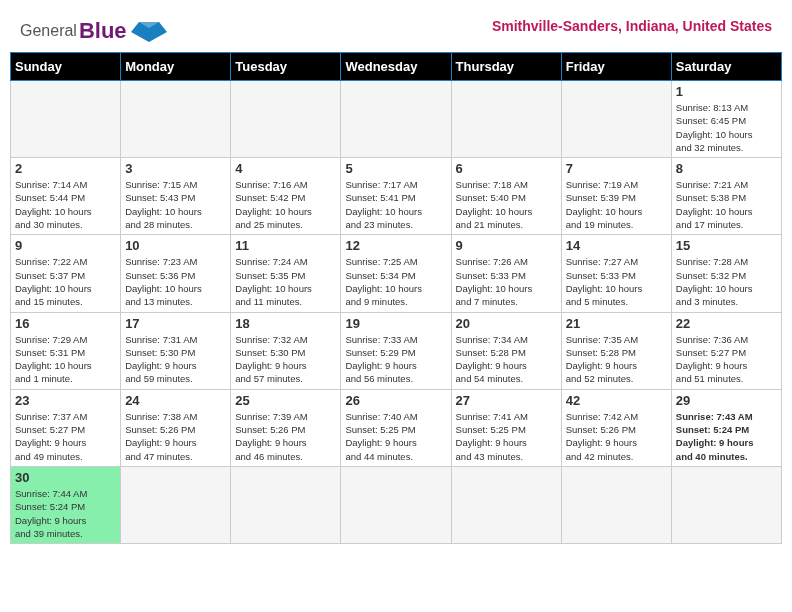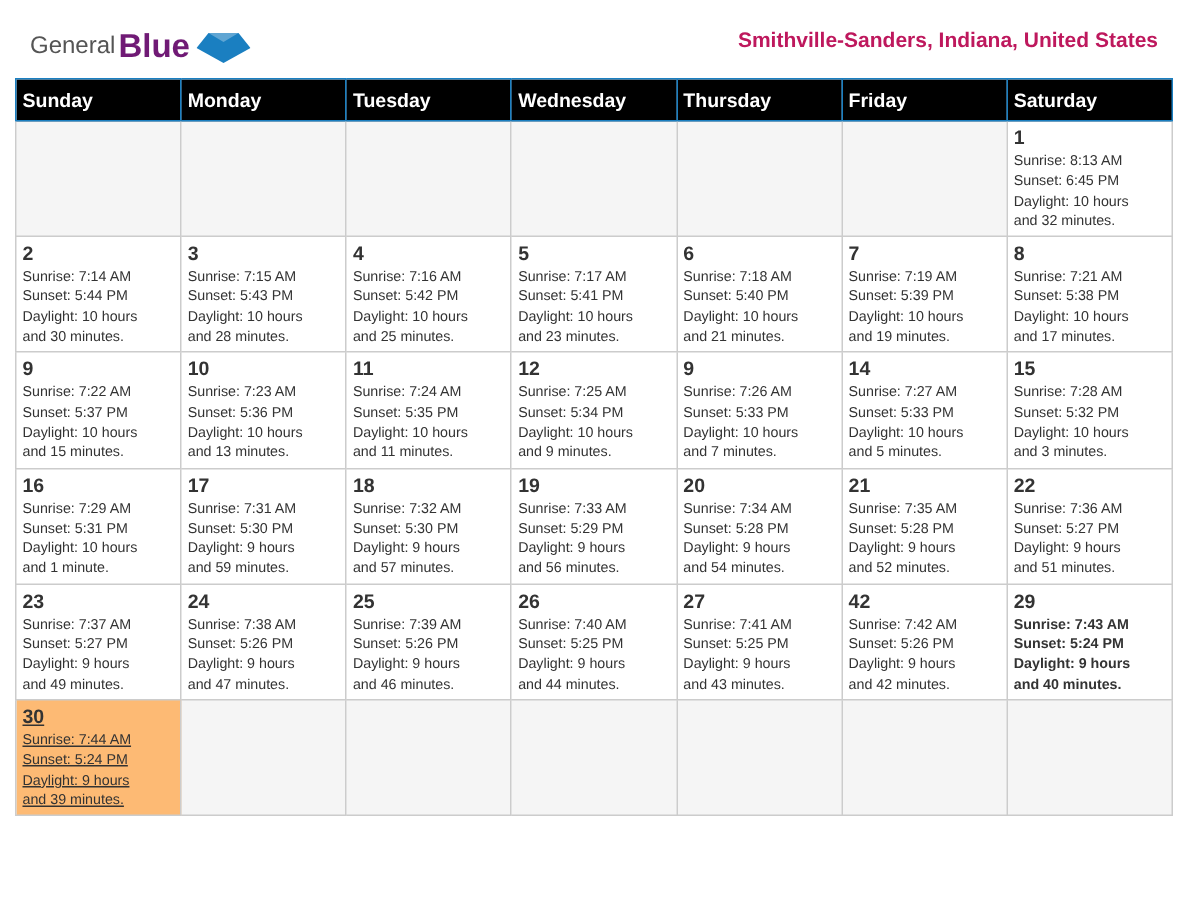--- a/index.html
+++ b/index.html
@@ -71,22 +71,21 @@
     }
     .day-info {
       font-size: 9.5px;
       color: #333;
       line-height: 1.4;
     }
     .last-row td {
       background: #f5f5f5;
     }
     .last-row td.has-data {
-      background: #fdba74;
-      text-decoration: underline;
+      background: #86efac;
     }
   </style>
 </head>
 <body>
 
 <div class="header-area">
   <div class="logo-area">
     <div style="display:flex;align-items:center;gap:2px;">
       <span style="font-size:16px;color:#555;font-weight:normal;">General</span>
       <span style="font-size:22px;color:#701a75;font-weight:bold;">Blue</span>

